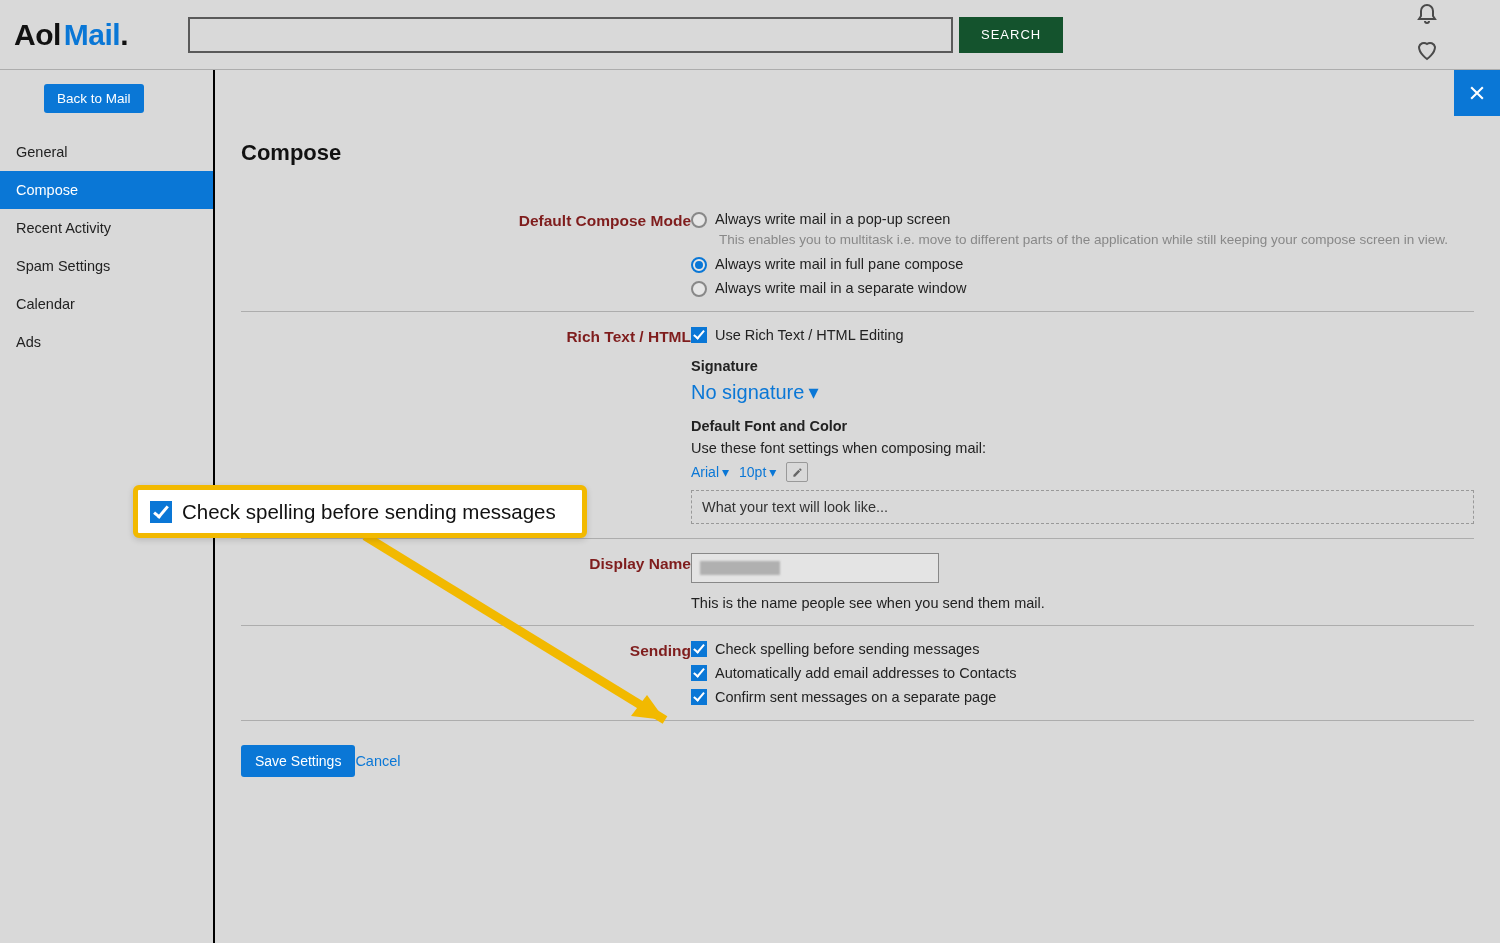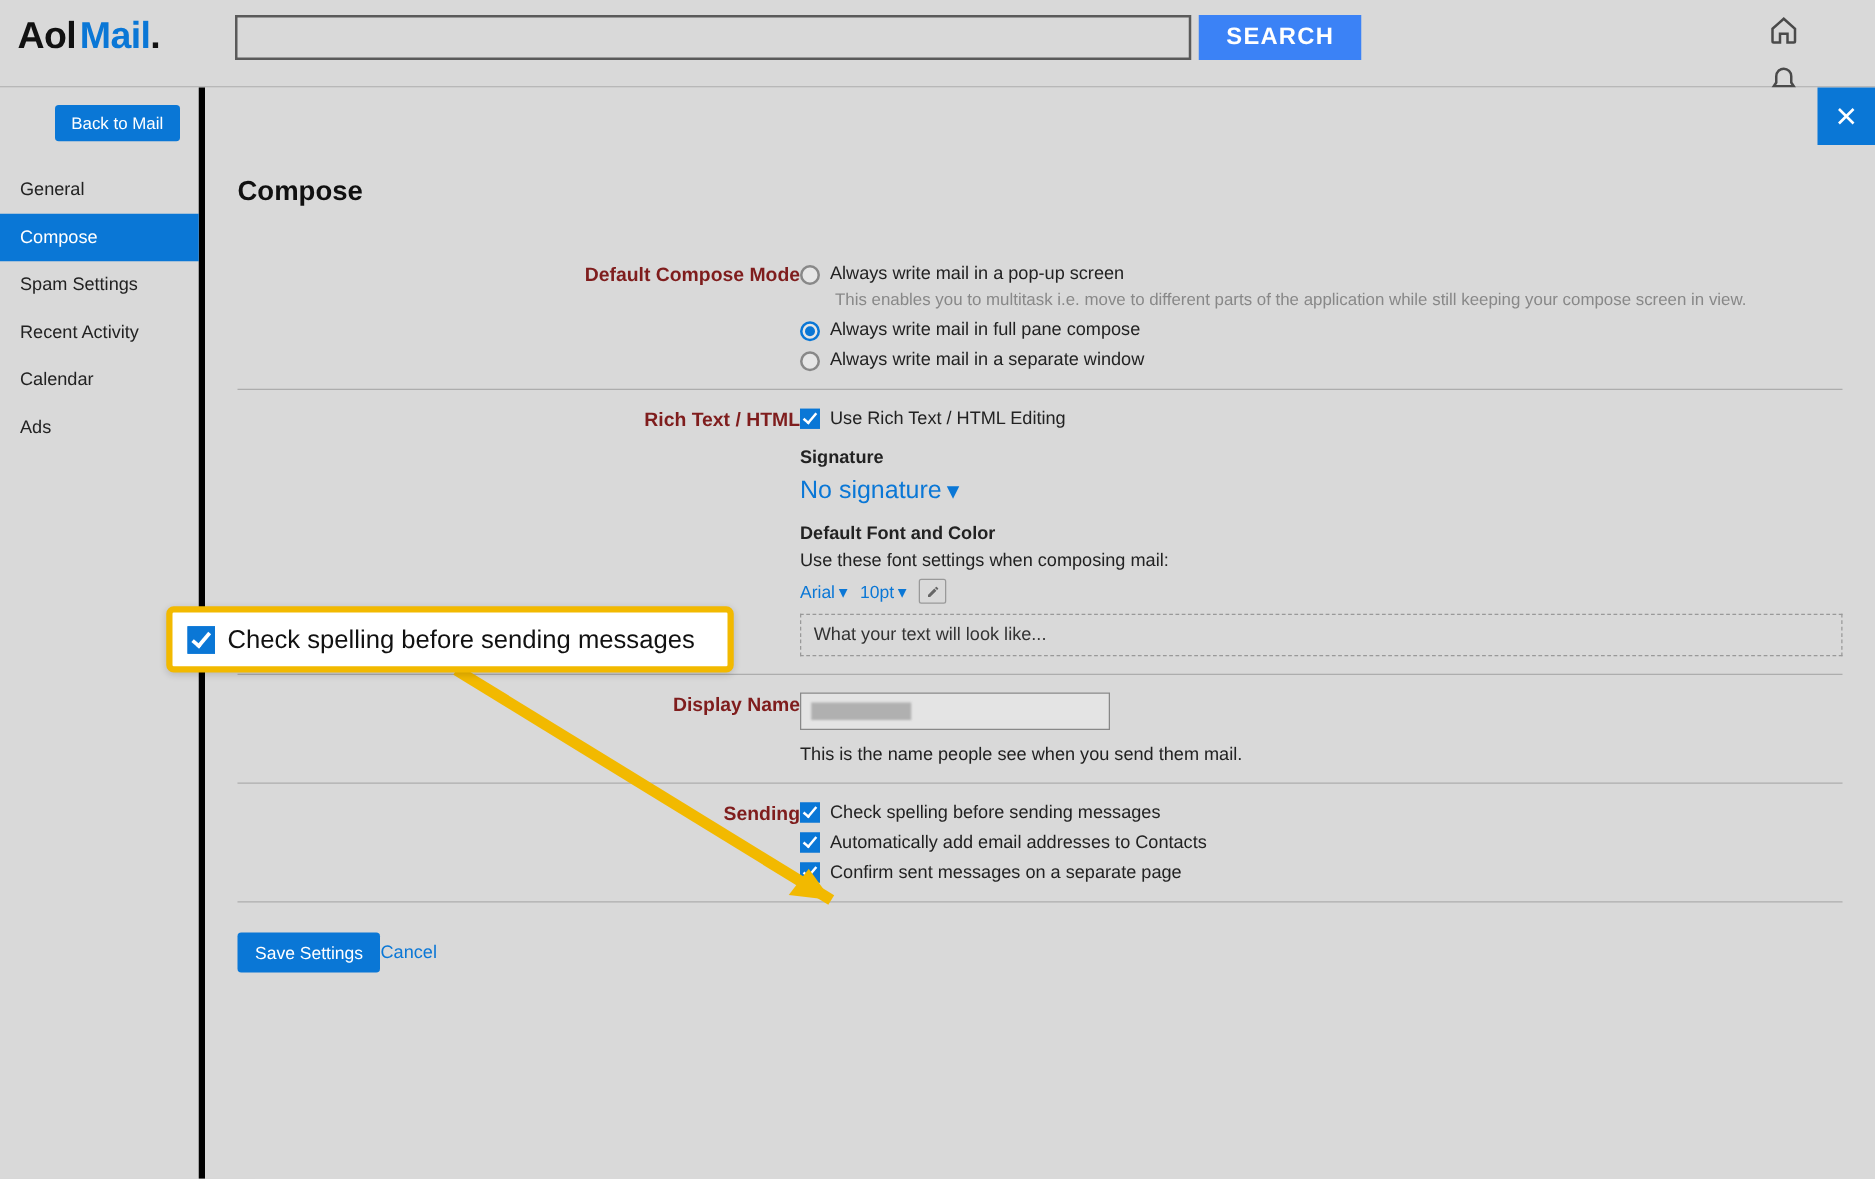--- a/index.html
+++ b/index.html
@@ -1,38 +1,38 @@
 <!DOCTYPE html>
 <html><head>
 <meta charset="utf-8">
 <style>
 * { margin: 0; padding: 0; box-sizing: border-box; }
 body { font-family: Arial, Helvetica, sans-serif; background: #d9d9d9; width: 1500px; height: 943px; overflow: hidden; position: relative; }
 
 
-.header { height: 70px; background: #d9d9d9; display: flex; align-items: flex-start; padding: 12px 14px; border-bottom: 1px solid #adadad; }
+.header { height: 70px; background: #d9d9d9; display: flex; align-items: center; padding: 0 14px; border-bottom: 1px solid #adadad; }
 .logo { font-size: 30px; font-weight: bold; letter-spacing: -0.5px; margin-right: 60px; white-space: nowrap; }
 .logo .aol { color: #111; }
 .logo .mail { color: #0a77d6; margin-left: 3px; }
 .logo .dot { color: #111; }
 .search-wrap { display: flex; align-items: center; }
 .search-input { width: 765px; height: 36px; border: 2px solid #5a5a5a; background: #d9d9d9; padding: 0 8px; font-size: 14px; }
-.search-btn { height: 36px; padding: 0 22px; margin-left: 6px; border: none; background: #3b82f6; color: #fff; font-size: 19px; letter-spacing: 1px; cursor: pointer; font-weight: bold; }
+.search-btn { height: 36px; padding: 0 22px; margin-left: 6px; border: none; background: #14532d; color: #fff; font-size: 13px; letter-spacing: 1px; cursor: pointer; }
 .header-right { margin-left: auto; display: flex; align-items: center; gap: 14px; flex-direction: column; }
 .hdr-icon { width: 24px; height: 24px; color: #4a4a4a; cursor: pointer; }
 .account-box { display: flex; flex-direction: column; align-items: flex-end; gap: 4px; }
 .acct-blur { width: 80px; height: 14px; background: #b0b0b0; filter: blur(1px); }
 .acct-links { display: flex; align-items: center; gap: 8px; font-size: 12.5px; color: #444; }
 .acct-links span { cursor: pointer; }
 .acct-sep { color: #999; }
 .chev { font-size: 10px; margin-left: 2px; }
 
 
 .body-wrap { display: flex; height: calc(100% - 70px); }
-.sidebar { width: 164px; background: #d9d9d9; border-right: 5px solid #000000; padding-top: 14px; }
+.sidebar { width: 215px; background: #d9d9d9; border-right: 2px solid #000000; padding-top: 14px; }
 .back-btn { display: inline-block; margin-left: 44px; margin-bottom: 20px; background: #0a77d6; color: #fff; border: none; border-radius: 3px; font-size: 13.5px; padding: 7px 13px; cursor: pointer; }
 .side-item { padding: 11px 16px; font-size: 14.5px; color: #222; cursor: pointer; }
 .side-item.active { background: #0a77d6; color: #fff; }
 
 .main { flex: 1; position: relative; background: #d9d9d9; }
 .close-btn { position: absolute; top: 0; right: 0; width: 46px; height: 46px; background: #0a77d6; display: flex; align-items: center; justify-content: center; cursor: pointer; }
 .close-btn svg { width: 20px; height: 20px; stroke: #fff; stroke-width: 2.5; }
 
 .content { padding: 70px 26px 20px 26px; }
 .page-title { font-size: 22px; font-weight: bold; color: #111; margin-bottom: 30px; }
@@ -110,22 +110,22 @@
     </div>
   </div>
 </div>
 
 <div class="body-wrap">
 
   <div class="sidebar">
     <button class="back-btn">Back to Mail</button>
     <div class="side-item">General</div>
     <div class="side-item active">Compose</div>
+    <div class="side-item">Recent Activity</div>
     <div class="side-item">Spam Settings</div>
-    <div class="side-item">Recent Activity</div>
     <div class="side-item">Calendar</div>
     <div class="side-item">Ads</div>
   </div>
 
   <div class="main">
     <div class="close-btn">
       <svg viewBox="0 0 24 24" fill="none">
           <path d="M5 5l14 14M19 5L5 19"></path>
         </svg>
     </div>

